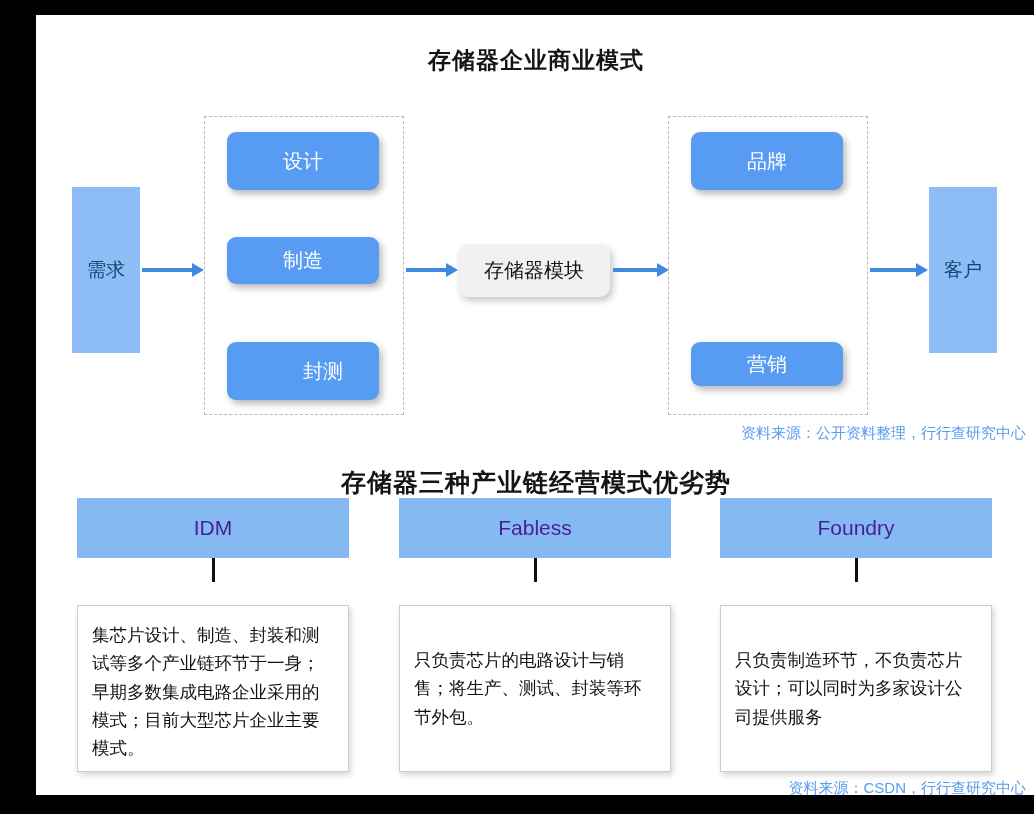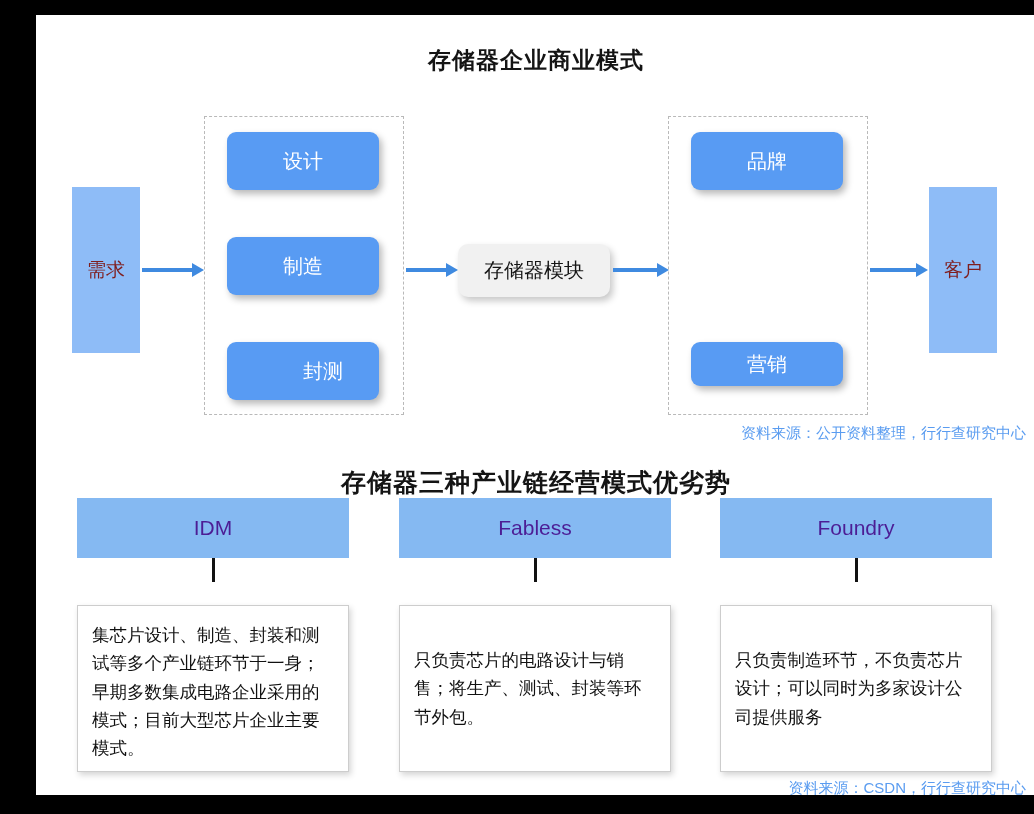--- a/index.html
+++ b/index.html
@@ -49,29 +49,29 @@
     background: #589bf3;
     border-radius: 9px;
     color: #ffffff;
     font-size: 20px;
     display: flex;
     align-items: center;
     justify-content: center;
     box-shadow: 3px 4px 7px rgba(0,0,0,0.28);
   }
   #pill-sheji   { left: 191px; top: 117px;  width: 152px; height: 58px; }
-  #pill-zhizao  { left: 191px; top: 222px;  width: 152px; height: 58px; font-family: Liberation Serif, serif; }
+  #pill-zhizao  { left: 191px; top: 222px;  width: 152px; height: 47px; font-family: Liberation Serif, serif; }
   #pill-fengce  { left: 191px; top: 327px;  width: 152px; height: 58px; padding-left: 40px; }
   #pill-pinpai  { left: 655px; top: 117px;  width: 152px; height: 58px; }
   #pill-yingxiao{ left: 655px; top: 327px;  width: 152px; height: 44px; }
 
   .tall-box {
     position: absolute;
     background: #8ebcf7;
-    color: #7f1d1d;
+    color: #0c4a6e;
     font-size: 19px;
     display: flex;
     align-items: center;
     justify-content: center;
   }
   #box-xuqiu { left: 36px;  top: 172px; width: 68px; height: 166px; }
   #box-kehu  { left: 893px; top: 172px; width: 68px; height: 166px; }
 
   #module-box {
     position: absolute;

